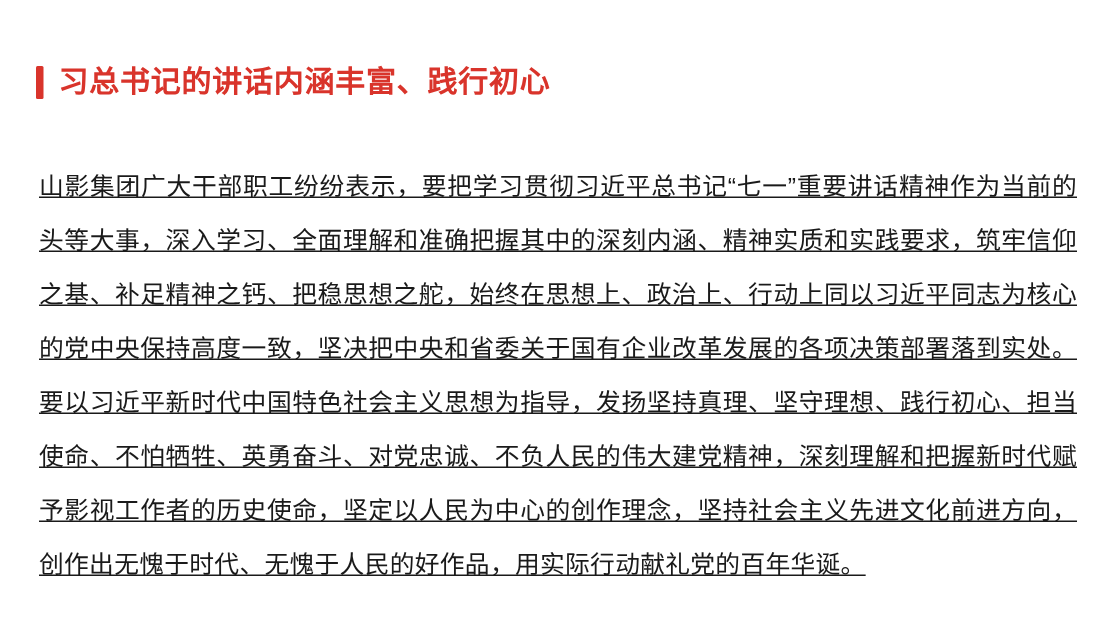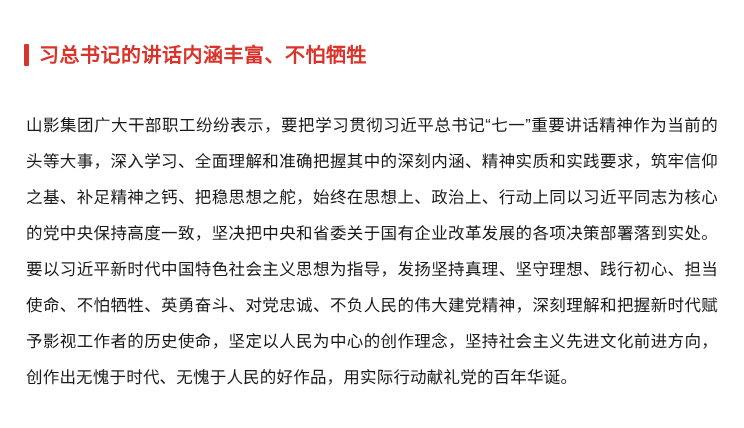--- a/index.html
+++ b/index.html
@@ -46,27 +46,28 @@
   }
   .body-text {
     margin: 26px 4px 0 4px;
     color: #1a1a1a;
     font-size: 16.5px;
     line-height: 36px;
     text-align: justify;
     text-justify: inter-ideograph;
     letter-spacing: 0.2px;
     text-indent: 0;
+    text-decoration: underline;
   }
 </style>
 </head>
 <body>
 
 <div class="page">
 
   <div class="heading-row">
     <span class="heading-bar"></span>
-    <h1 class="heading-text">习总书记的讲话内涵丰富、不怕牺牲</h1>
+    <h1 class="heading-text">习总书记的讲话内涵丰富、践行初心</h1>
   </div>
 
   <p class="body-text">山影集团广大干部职工纷纷表示，要把学习贯彻习近平总书记“七一”重要讲话精神作为当前的头等大事，深入学习、全面理解和准确把握其中的深刻内涵、精神实质和实践要求，筑牢信仰之基、补足精神之钙、把稳思想之舵，始终在思想上、政治上、行动上同以习近平同志为核心的党中央保持高度一致，坚决把中央和省委关于国有企业改革发展的各项决策部署落到实处。要以习近平新时代中国特色社会主义思想为指导，发扬坚持真理、坚守理想、践行初心、担当使命、不怕牺牲、英勇奋斗、对党忠诚、不负人民的伟大建党精神，深刻理解和把握新时代赋予影视工作者的历史使命，坚定以人民为中心的创作理念，坚持社会主义先进文化前进方向，创作出无愧于时代、无愧于人民的好作品，用实际行动献礼党的百年华诞。</p>
 
 </div>
 
 </body></html>

